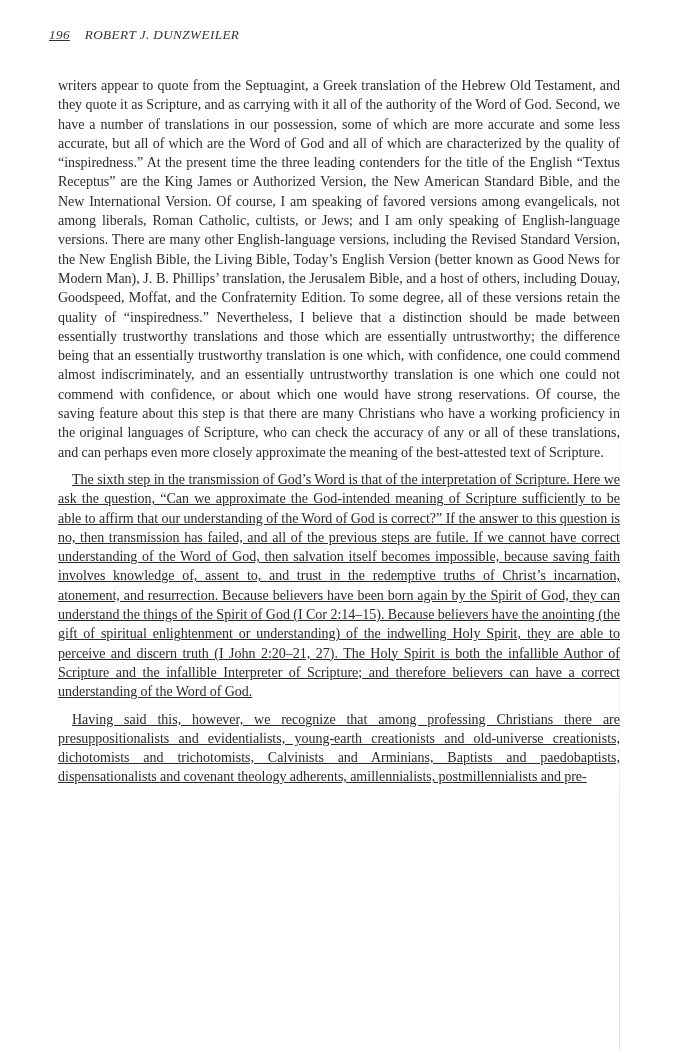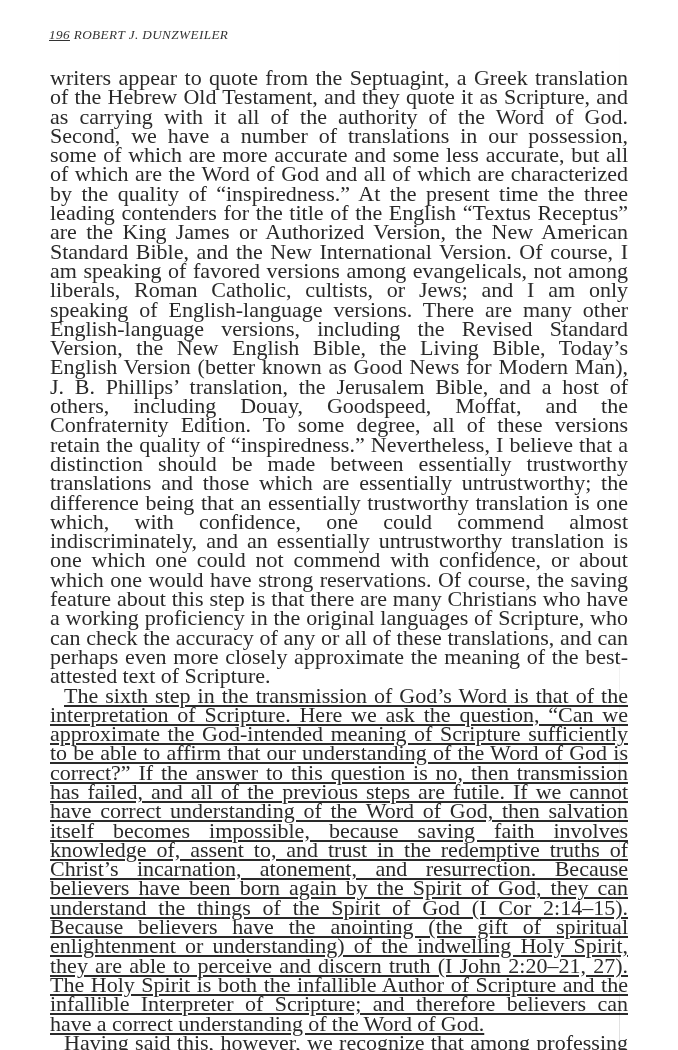--- a/index.html
+++ b/index.html
@@ -27,31 +27,32 @@
     position: absolute;
     left: 49px;
     top: 27px;
     font-style: italic;
     font-size: 13.2px;
     letter-spacing: 0.4px;
     color: #333;
     white-space: nowrap;
   }
   .running-head .page-number {
+    margin-right: 11px;
     text-decoration: underline;
   }
   .body-text {
     position: absolute;
     left: 50px;
     top: 68px;
     width: 578px;
   }
   .para {
-    margin: 0;
-    font-size: 22px;
+    margin: 8px;
+    font-size: 14px;
     line-height: 19.3px;
     text-align: justify;
     text-align-last: left;
     hyphens: manual;
     word-spacing: -0.2px;
   }
   .para.indent {
     text-indent: 14px;
     text-decoration: underline;
   }

